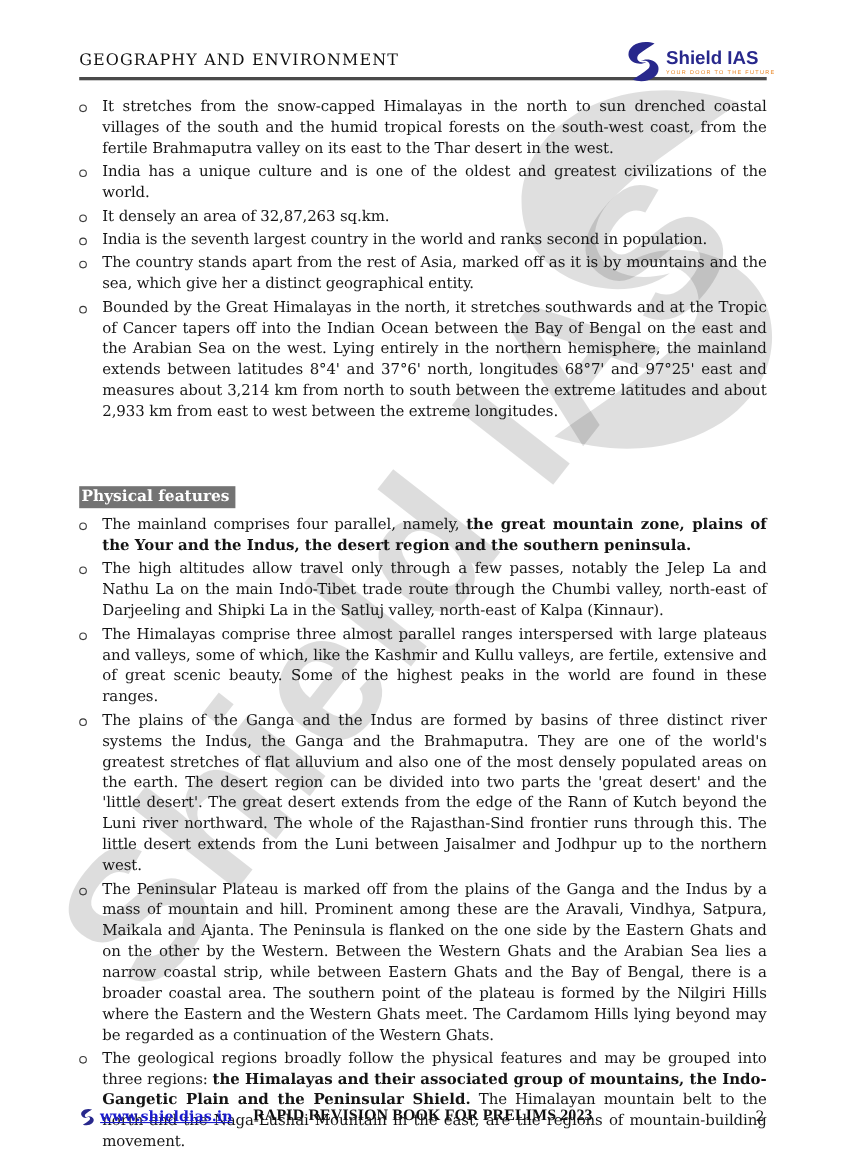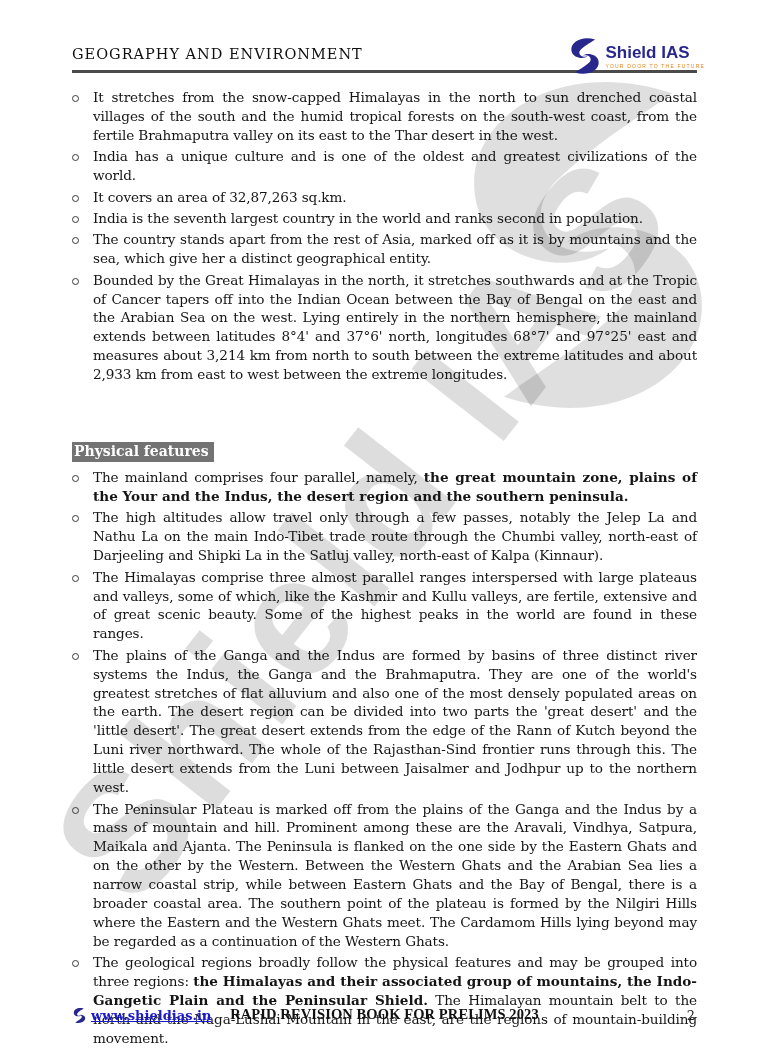--- a/index.html
+++ b/index.html
@@ -88,21 +88,21 @@
         <div class="bullet-item">
           <span class="bullet-icon">
             <i></i>
           </span>
           <p class="bullet-text"><span>India has a unique culture and is one of the oldest and greatest civilizations of the world.</span></p>
         </div>
         <div class="bullet-item">
           <span class="bullet-icon">
             <i></i>
           </span>
-          <p class="bullet-text"><span>It covers an area of 32,87,263 sq.km.</span></p>
+          <p class="bullet-text"><span>It densely an area of 32,87,263 sq.km.</span></p>
         </div>
         <div class="bullet-item">
           <span class="bullet-icon">
             <i></i>
           </span>
           <p class="bullet-text"><span>India is the seventh largest country in the world and ranks second in population.</span></p>
         </div>
         <div class="bullet-item">
           <span class="bullet-icon">
             <i></i>

